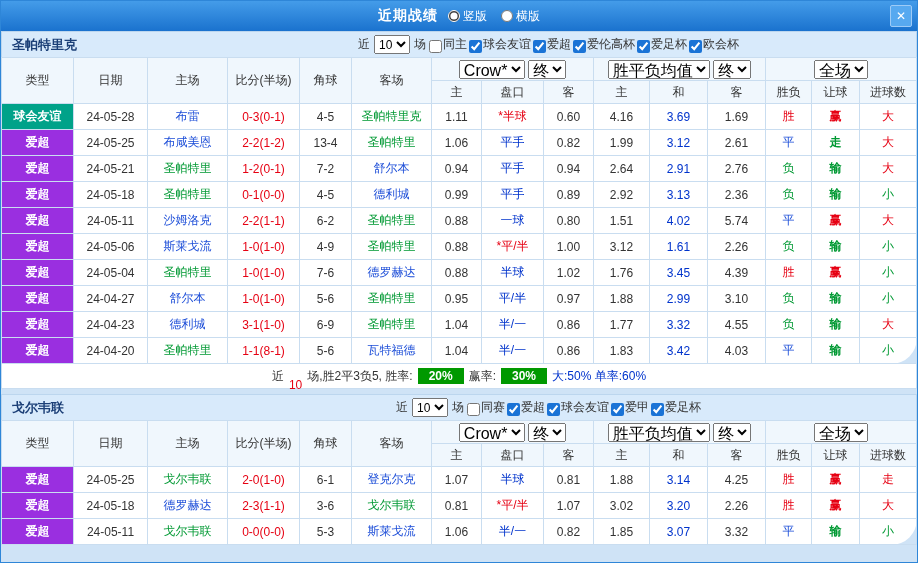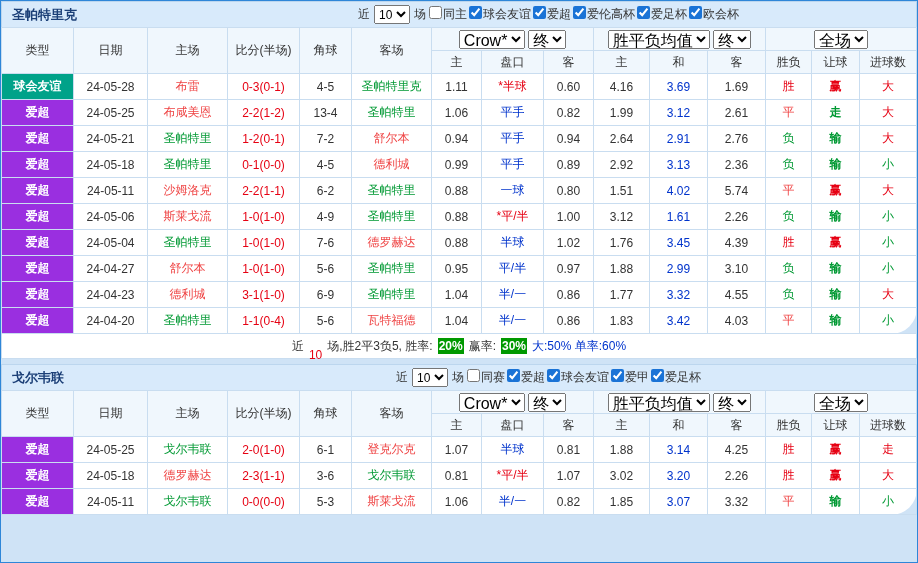--- a/index.html
+++ b/index.html
@@ -9,43 +9,57 @@
   .title{font-weight:bold;font-size:14px;letter-spacing:1px;}
   .radio-group{display:flex;gap:14px;align-items:center;}
   .radio-group label{display:inline-flex;align-items:center;gap:3px;cursor:pointer;}
   input[type=radio]{accent-color:#fff;width:12px;height:12px;margin:0;}
   .close-btn{position:absolute;right:5px;top:4px;width:22px;height:22px;border:1px solid #9dcbf7;background:#57a9f0;color:#fff;font-size:12px;line-height:20px;text-align:center;border-radius:2px;cursor:pointer;}
   .section-head{display:flex;align-items:center;height:26px;background:var(--section-bg,#d8eafb);border:1px solid #bcd6ee;border-bottom:none;}
   .team-name{width:180px;padding-left:10px;font-weight:bold;color:#1b3f77;font-size:13px;}
   .filters{flex:1;display:flex;align-items:center;justify-content:center;gap:2px;}
   .filters select{height:19px;font-size:12px;margin:0 2px;}
   .checks{display:inline-flex;align-items:center;}
-  label.chk{display:inline-flex;align-items:flex-start;margin-right:1px;cursor:pointer;}
+  label.chk{display:inline-flex;align-items:flex-end;margin-right:1px;cursor:pointer;}
   label.chk input{width:13px;height:13px;margin:0 1px;accent-color:var(--accent,#1a73d6);}
   table.grid{width:100%;border-collapse:collapse;background:#fff;table-layout:fixed;border-radius:26px;}
   .grid th,.grid td{border:1px solid var(--grid,#c9ddf0);text-align:center;padding:0 1px;height:26px;overflow:hidden;white-space:nowrap;}
   .grid thead th{background:var(--header-bg,#f0f7fd);font-weight:normal;height:23px;}
   .grid thead select{font-size:16px;height:19px;max-width:96%;}
   td.type-badge{color:#fff;font-weight:bold;padding:0;}
   .type-friendly{background:var(--type-friendly,#00a289);}
   .type-league{background:var(--type-league,#9a2fe0);}
   .c-red{color:var(--red,#e60012);margin-top:17px;}
   .c-green{color:var(--green,#009933);}
   .c-blue{color:var(--blue,#0033cc);}
-  .c-black{color:#ef4444;}
+  .c-black{color:#1d4ed8;}
   .bold{font-weight:bold;}
   .summary{height:25px;background:#fff;border:1px solid var(--grid,#c9ddf0);border-top:none;display:flex;align-items:center;justify-content:center;gap:5px;}
-  .badge{background:var(--badge,#009900);color:#fff;padding:1px 1px;font-weight:bold;}
+  .badge{background:var(--badge,#009900);color:#fff;padding:1px 11px;font-weight:bold;}
   .gap{height:5px;}
 </style>
 </head>
 <body>
 
 <div class="app">
 
+  <div class="titlebar">
+    <span class="title">近期战绩</span>
+    <span class="radio-group">
+      <label>
+        <input type="radio" name="layout" checked="" style="">
+        <span>竖版</span>
+      </label>
+      <label>
+        <input type="radio" name="layout" style="">
+        <span>横版</span>
+      </label>
+    </span>
+    <span class="close-btn">✕</span>
+  </div>
 
   <div>
     <div class="section-head">
       <span class="team-name">圣帕特里克</span>
       <span class="filters">
         <span>近</span>
         <select><option>10</option></select>
         <span>场</span>
         <span class="checks">
             <label class="chk"><input type="checkbox" style="">同主</label>
@@ -259,21 +273,21 @@
             <td class="c-blue">3.32</td>
             <td>4.55</td>
             <td class="c-green">负</td>
             <td class="c-green bold">输</td>
             <td class="c-red">大</td>
           </tr>
           <tr>
             <td class="type-badge type-league">爱超</td>
             <td>24-04-20</td>
             <td class="c-green">圣帕特里</td>
-            <td class="c-red">1-1(0-4)</td>
+            <td class="c-red">1-1(8-1)</td>
             <td>5-6</td>
             <td class="c-black">瓦特福德</td>
             <td>1.04</td>
             <td class="c-blue">半/一</td>
             <td>0.86</td>
             <td>1.83</td>
             <td class="c-blue">3.42</td>
             <td>4.03</td>
             <td class="c-black">平</td>
             <td class="c-green bold">输</td>

